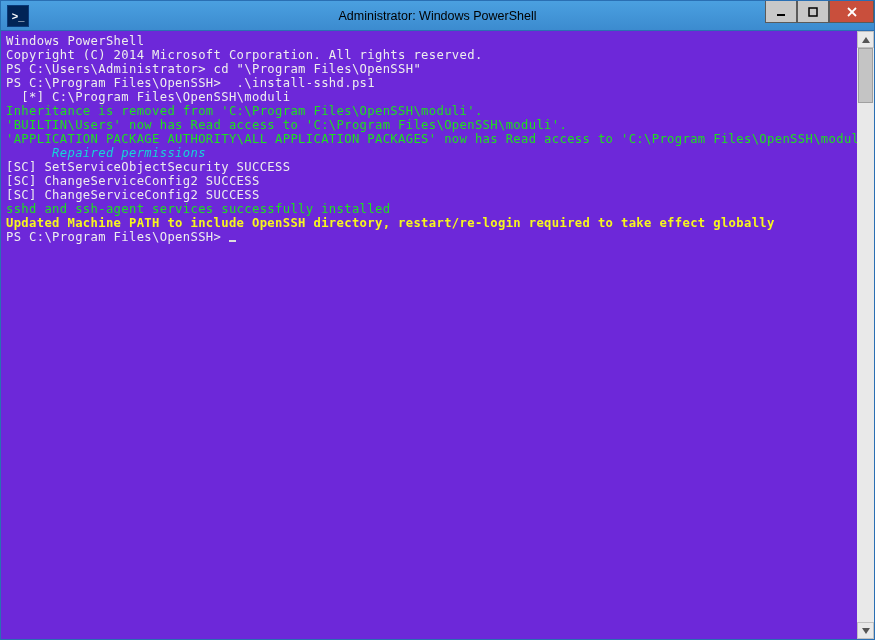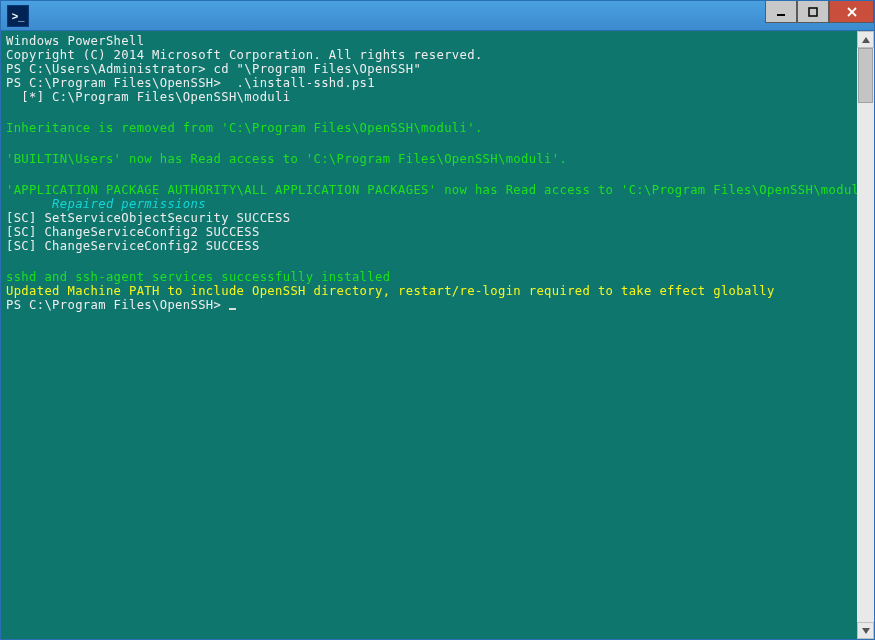--- a/index.html
+++ b/index.html
@@ -68,37 +68,37 @@
     }
     .titlebar-btn.close {
       background: #c94f3c;
       color: #fff;
       width: 45px;
     }
     .titlebar-btn svg { display: block; }
     .terminal-wrap {
       flex: 1;
       display: flex;
-      background: #0f766e;
+      background: #6d28d9;
     }
     .terminal {
       flex: 1;
       font-family: "Consolas", "Lucida Console", monospace;
       font-size: 12.2px;
       line-height: 14px;
       letter-spacing: 0.35px;
       color: #eeeeee;
       padding: 3px 3px 3px 5px;
       white-space: pre;
       overflow: hidden;
     }
     .l-white { color: #eeeeee; }
-    .l-green { color: #1de01d; margin-top: 17px; }
+    .l-green { color: #1de01d; }
     .l-cyan  { color: #15d6d6; font-style: italic; }
-    .l-yellow{ color: #f7f71d; }
+    .l-yellow{ color: #f7f71d; font-weight: bold; }
     .cursor {
       display: inline-block;
       width: 7px;
       height: 2px;
       background: #dddddd;
       vertical-align: -1px;
     }
     .scrollbar {
       width: 17px;
       background: #e9e9e9;
@@ -132,20 +132,21 @@
     }
   </style>
 </head>
 <body>
 
 <div class="window">
   <div class="titlebar">
     <div class="titlebar-icon">
       <span>&gt;_</span>
     </div>
+    <div class="titlebar-title">Administrator: Windows PowerShell</div>
     <div class="titlebar-controls">
       <div class="titlebar-btn">
         <svg width="10" height="10" viewBox="0 0 10 10">
             <line x1="1" y1="8" x2="9" y2="8" stroke="#000" stroke-width="2"></line>
           </svg>
       </div>
       <div class="titlebar-btn">
         <svg width="10" height="10" viewBox="0 0 10 10">
             <rect x="1" y="1" width="8" height="8" fill="none" stroke="#000" stroke-width="1.5"></rect>
           </svg>

